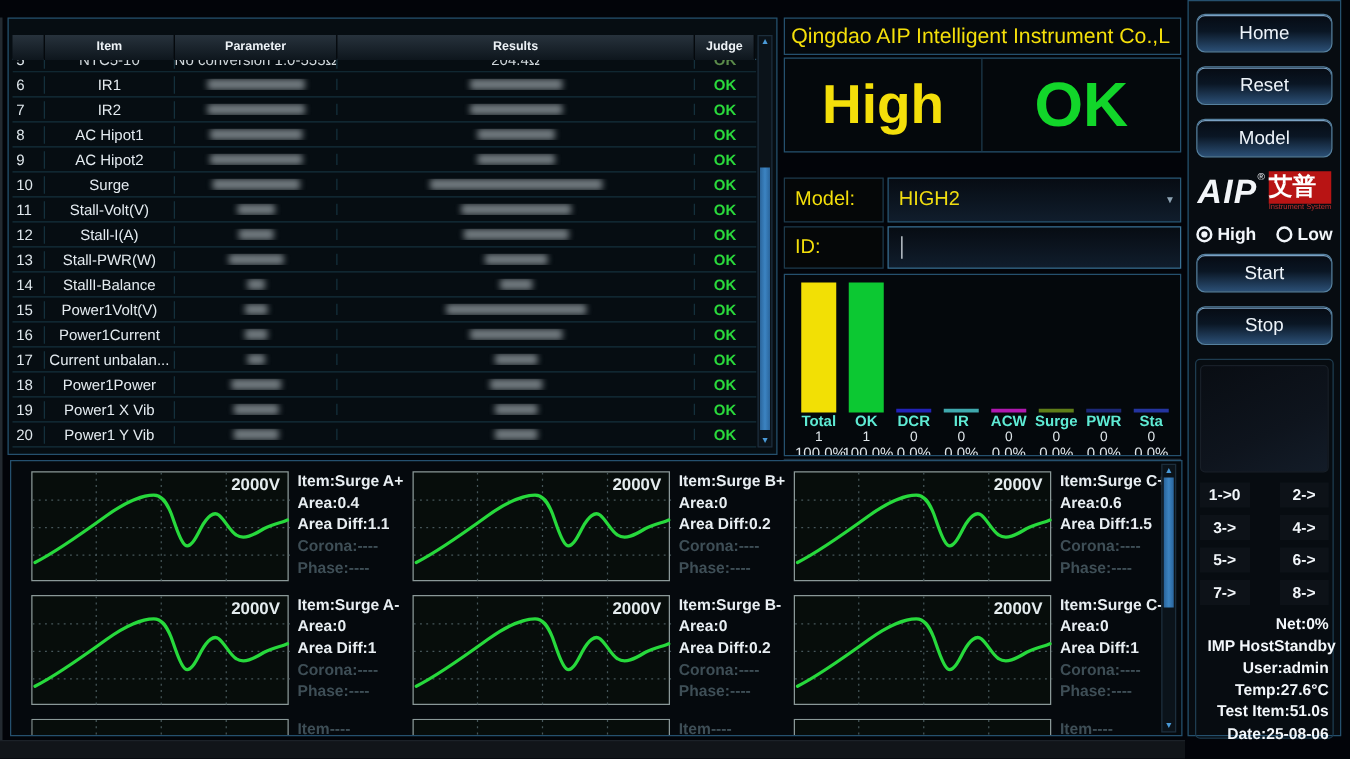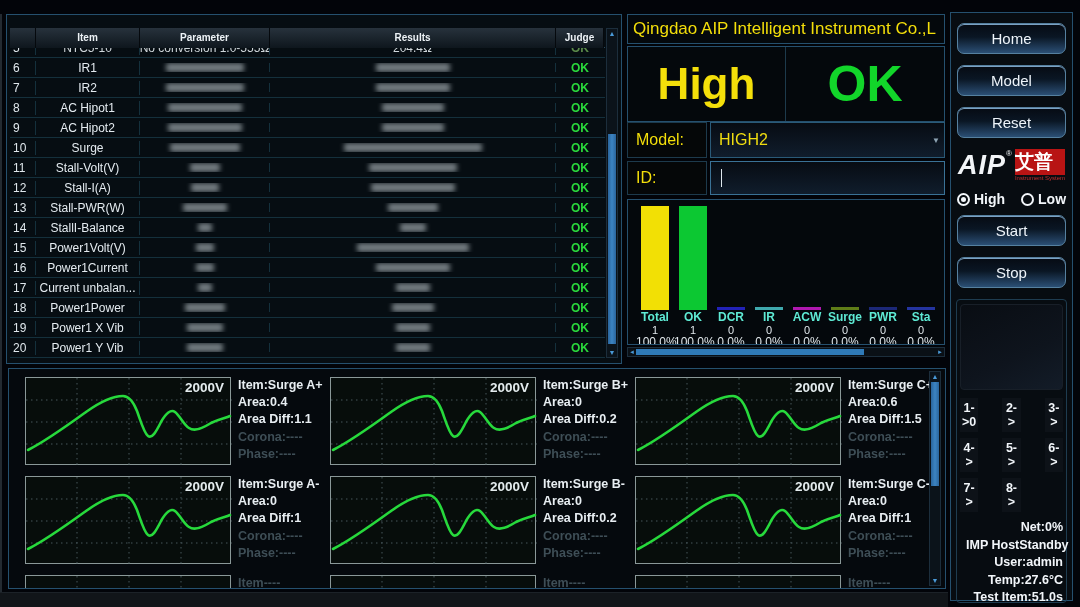--- a/index.html
+++ b/index.html
@@ -34,21 +34,21 @@
 
   
   .header-panel { position:absolute; left:627px; top:14px; width:318px; height:350px; }
   .company-box { height:30px; border:1px solid #25506e; background:#04080c; color:#f4df0a;
                  font-size:17px; line-height:28px; padding-left:5px; white-space:nowrap; overflow:hidden; }
   .result-box { margin-top:2px; height:76px; border:1px solid #25506e; background:#04080c; display:flex; }
   .grade-half { width:158px; display:flex; align-items:center; justify-content:center;
                 color:#f4df0a; font-size:44px; font-weight:bold; border-right:1px solid #1d3a4c; }
   .ok-half { flex:1; display:flex; align-items:center; justify-content:center; color:#12d62a; font-size:50px; font-weight:bold; }
   .field-row { display:flex; }
-  .model-row { margin-top:0; height:36px; }
+  .model-row { margin-top:20px; height:36px; }
   .id-row { margin-top:3px; height:34px; }
   .f-label { width:80px; background:#050708; border:1px solid #1d3a4c; color:#f4df0a;
              font-size:16px; display:flex; align-items:center; padding-left:8px; }
   .f-value { flex:1; margin-left:3px; background:linear-gradient(#070c13,#101d2c); border:1px solid #2a5a78;
              color:#f0dd10; font-size:16px; display:flex; align-items:center; padding-left:8px; position:relative; }
   .dd-arrow { position:absolute; right:4px; top:50%; transform:translateY(-50%); font-size:8px; color:#8ea4b4; }
   .caret { width:1px; height:18px; background:#dfe8ee; margin-left:2px; }
   .stats-panel { margin-top:4px; height:146px; border:1px solid #25506e; background:#04080c;
                  display:flex; padding:6px 0 0 8px; overflow:hidden; }
   .stat-col { flex:none; width:38px; text-align:center; }
@@ -56,42 +56,42 @@
   .stat-bar { width:28px; }
   .stat-label { color:#5eead4; font-size:12px; font-weight:bold; line-height:13px; margin-top:1px; }
   .stat-count { color:#dfe6ea; font-size:11px; line-height:12px; }
   .stat-pct { color:#dfe6ea; font-size:12px; line-height:13px; }
   .hscroll { margin-top:2px; height:10px; background:#0a1016; border:1px solid #1c2e3c; position:relative; }
   .hscroll .arr { position:absolute; top:0; font-size:6px; color:#4a9ad8; line-height:8px; }
   .hscroll .a-l { left:1px; } .hscroll .a-r { right:1px; }
   .hthumb { position:absolute; left:8px; top:1px; height:6px; width:72%; background:#2f7ab8; }
 
   
-  .sidebar { position:absolute; left:950px; top:12px; width:123px; height:589px;
+  .sidebar { position:absolute; left:950px; top:0; width:123px; height:589px;
              border:1px solid #25506e; background:#070c11; padding:10px 5px 0 5px; }
   .btn { display:block; width:109px; height:31px; margin:0 auto 11px auto; border-radius:7px;
          border:1px solid #55809f; background:linear-gradient(180deg,#060b13 0%,#0a1624 45%,#2b4f75 100%);
          box-shadow:inset 0 1px 0 #7ba1c2; color:#eef4fa; font-size:15px;
          font-family:"Liberation Sans",sans-serif; cursor:pointer; }
   .logo-row { display:flex; align-items:flex-start; justify-content:center; margin:4px 0 6px 0; height:36px; }
   .logo-aip { color:#f2f5f8; font-size:27px; font-weight:bold; font-style:italic; letter-spacing:1px; line-height:32px; }
   .logo-reg { color:#f2f5f8; font-size:8px; vertical-align:top; }
   .logo-cn-wrap { margin-left:3px; }
   .logo-cn { background:#b81414; color:#fff; font-size:19px; font-weight:bold; padding:1px 0; line-height:24px; display:block; }
   .logo-sub { display:block; color:#c23030; font-size:6px; text-align:right; line-height:7px; }
   .radio-row { display:flex; justify-content:center; gap:16px; margin-bottom:8px; }
   .radio { display:flex; align-items:center; gap:4px; color:#f2f6fa; font-size:14px; font-weight:bold; cursor:pointer; }
   .radio .ring { width:13px; height:13px; border:2px solid #f2f6fa; border-radius:50%;
                  display:flex; align-items:center; justify-content:center; }
   .radio .dot { width:5px; height:5px; border-radius:50%; background:#f2f6fa; display:none; }
   .radio.checked .dot { display:block; }
   .sub-panel { margin-top:2px; border:1px solid #1e3c50; border-radius:4px; padding:4px 3px; height:304px; }
   .screen { width:103px; height:86px; margin:0 auto 8px auto; border-radius:4px;
             background:linear-gradient(155deg,#090d13 0%,#0e141d 60%,#131c28 100%); border:1px solid #181f28; }
-  .io-grid { display:grid; grid-template-columns:1fr 1fr 1fr; gap:6px 24px; }
+  .io-grid { display:grid; grid-template-columns:1fr 1fr; gap:6px 24px; }
   .io-cell { background:#0d1218; color:#f2f6fa; font-size:12.5px; font-weight:bold;
              text-align:center; padding:3px 0; cursor:pointer; }
   .status { margin-top:7px; padding-left:6px;text-align:right; }
   .status-line { color:#f2f6fa; font-size:12.5px; font-weight:bold; line-height:17.5px; white-space:nowrap; }
 
   
   .wave-panel { position:absolute; left:8px; top:368px; width:938px; height:221px;
                 border:1px solid #25506e; background:#05090d; padding:8px 0 0 16px; overflow:hidden; }
   .wave-grid { display:grid; grid-template-columns:repeat(3,305px); row-gap:10px; }
   .wave-group { display:flex; height:89px; }
@@ -418,22 +418,22 @@
   </div>
   <div class="hscroll">
     <div class="arr a-l">◄</div>
     <div class="hthumb"></div>
     <div class="arr a-r">►</div>
   </div>
 </div>
 
 <div class="sidebar">
   <button class="btn">Home</button>
+  <button class="btn">Reset</button>
   <button class="btn">Model</button>
-  <button class="btn">Reset</button>
 
   <div class="logo-row">
     <span class="logo-aip">AIP</span>
       <span class="logo-reg">®</span>
     <span class="logo-cn-wrap">
       <span class="logo-cn">艾普</span>
       <span class="logo-sub">Instrument System</span>
     </span>
   </div>
 

